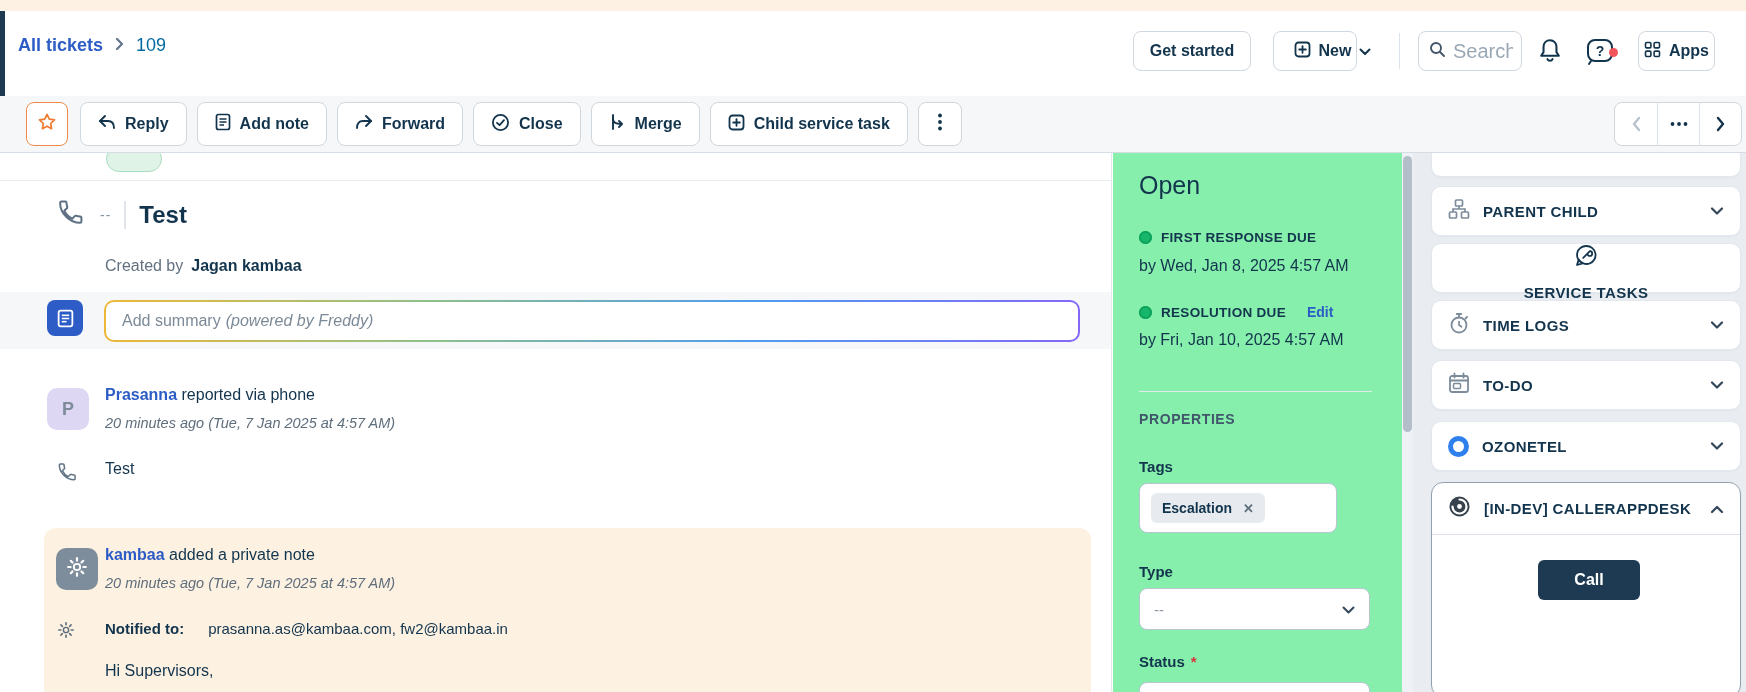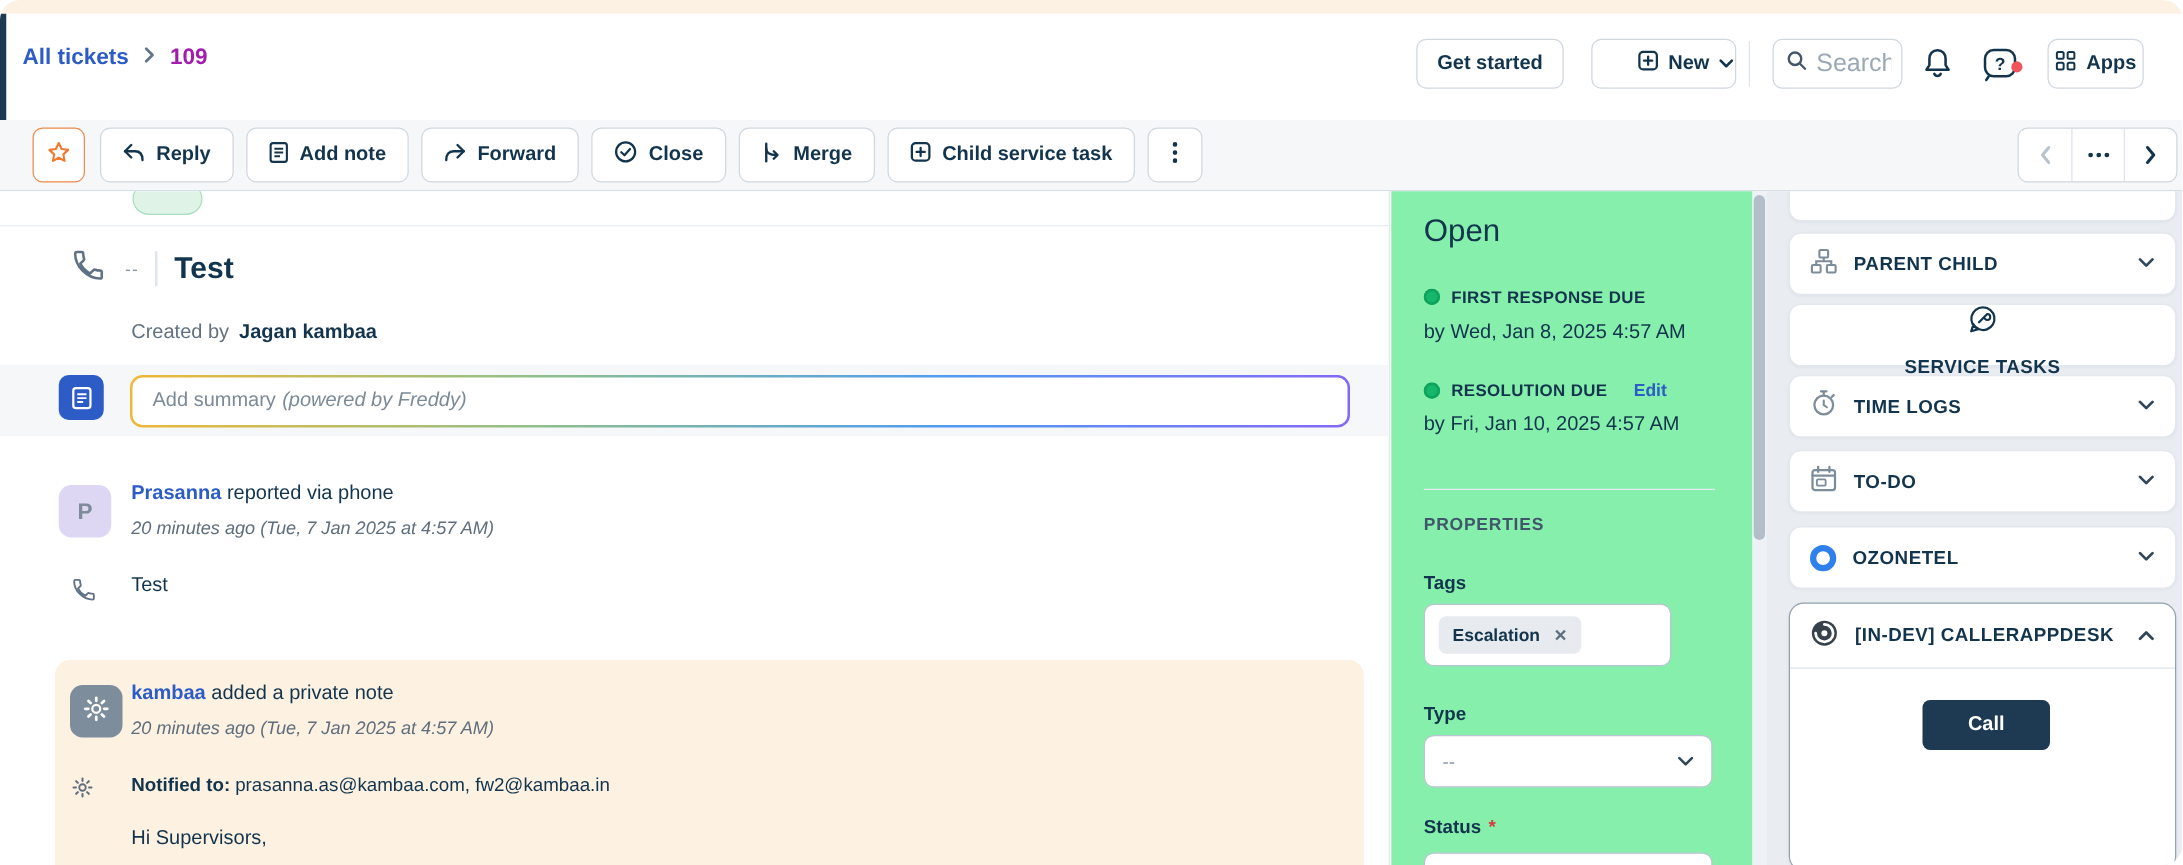--- a/index.html
+++ b/index.html
@@ -1,25 +1,25 @@
 <!DOCTYPE html>
 <html><head>
 <meta charset="utf-8">
 <style>
   * { margin:0; padding:0; box-sizing:border-box; }
   body { font-family:"Liberation Sans", sans-serif; background:#fff; }
-  .stage { position:relative; width:1746px; height:692px; overflow:hidden; background:#fff;border-radius:16px; }
+  .stage { position:relative; width:1746px; height:692px; overflow:hidden; background:#fff; }
 
   
   .top-strip { position:absolute; left:0; top:0; width:1746px; height:11px; background:#fcf1e3; }
   .header { position:absolute; left:0; top:11px; width:1746px; height:85px; background:#fff; }
   .nav-sliver { position:absolute; left:0; top:0; width:5px; height:85px; background:#1e3a52; }
   .breadcrumb { position:absolute; left:18px; top:24px; display:flex; align-items:center; gap:11px; font-size:18px; }
   .bc-link { color:#2c5cc5; font-weight:700; cursor:pointer; }
-  .bc-id { color:#a21caf; font-weight:700; }
+  .bc-id { color:#0369a1; font-weight:400; }
   .hdr-btn { position:absolute; top:20px; height:40px; border:1px solid #cfd7df; border-radius:8px; background:#fff;
              display:flex; align-items:center; justify-content:center; gap:8px; font-size:16px; font-weight:700; color:#12344d; cursor:pointer; }
   .hdr-divider { position:absolute; left:1399px; top:22px; width:1px; height:36px; background:#dde3ea; }
   .search-box { position:absolute; left:1418px; top:20px; width:104px; height:40px; border:1px solid #cfd7df; border-radius:8px;
                 background:#fff; display:flex; align-items:center; gap:7px; padding:0 10px; }
   .search-box input { border:none; outline:none; width:60px; font-size:20px; color:#12344d; font-family:"Liberation Sans",sans-serif; }
   .search-box input::placeholder { color:#9aa8b5; }
   .icon-plain { position:absolute; top:26px; cursor:pointer; }
   .help-wrap { position:relative; }
   .red-dot { position:absolute; right:-3px; top:-4px; width:9px; height:9px; border-radius:50%; background:#f2545b; }
@@ -64,21 +64,21 @@
   .msg1-time { left:105px; top:262px; }
   .msg1-phone-icon { position:absolute; left:57px; top:309px; }
   .msg1-body { position:absolute; left:105px; top:307px; font-size:16px; color:#12344d; }
 
   .note-box { position:absolute; left:44px; top:375px; width:1047px; height:172px; background:#fdf1e2; border-radius:12px 12px 0 0; }
   .note-avatar { left:12px; top:20px; background:#7e8d9b; }
   .note-head { left:61px; top:18px; }
   .note-time { left:61px; top:47px; }
   .note-gear-icon { position:absolute; left:13px; top:93px; }
   .note-notified { position:absolute; left:61px; top:92px; font-size:15px; color:#12344d; }
-  .note-notified b { font-weight:700; margin-right:4px; }
+  .note-notified b { font-weight:700; margin-right:24px; }
   .note-body { position:absolute; left:61px; top:134px; font-size:16px; color:#12344d; }
 
   
   .details { position:absolute; left:1113px; top:153px; width:289px; height:539px; background:#86efac; }
   .d-abs { position:absolute; left:26px; }
   .d-open { top:18px; font-size:25px; font-weight:500; color:#12344d; }
   .sla-row { display:flex; align-items:center; gap:9px; }
   .sla-dot { width:13px; height:13px; border-radius:50%; background:#16b76a; box-shadow:inset 0 0 0 2px #0da35c; }
   .sla-label { font-size:13.5px; font-weight:700; color:#12344d; letter-spacing:.3px; }
   .sla1 { top:77px; } .due1 { top:104px; } .sla2 { top:151px; } .due2 { top:178px; }
@@ -129,21 +129,21 @@
         <svg width="11" height="14" viewBox="0 0 11 14">
             <polyline points="3,2 8,7 3,12" fill="none" stroke="#64748b" stroke-width="2.2" stroke-linecap="round" stroke-linejoin="round"></polyline>
           </svg>
       </span>
       <span class="bc-id">109</span>
     </div>
 
     <div class="hdr-btn" style="left:1133px; width:118px;">
       <span>Get started</span>
     </div>
-    <div class="hdr-btn" style="left:1273px; width:116px;padding-left:35px;">
+    <div class="hdr-btn" style="left:1273px; width:84px;padding-left:35px;">
       <span>
         <svg width="17" height="17" viewBox="0 0 17 17">
             <rect x="1.5" y="1.5" width="14" height="14" rx="3" fill="none" stroke="#12344d" stroke-width="1.8"></rect>
             <line x1="8.5" y1="5.2" x2="8.5" y2="11.8" stroke="#12344d" stroke-width="1.8" stroke-linecap="round"></line>
             <line x1="5.2" y1="8.5" x2="11.8" y2="8.5" stroke="#12344d" stroke-width="1.8" stroke-linecap="round"></line>
           </svg>
       </span>
       <span>New</span>
       <span class="chev">
         <svg width="12" height="8" viewBox="0 0 12 8">

